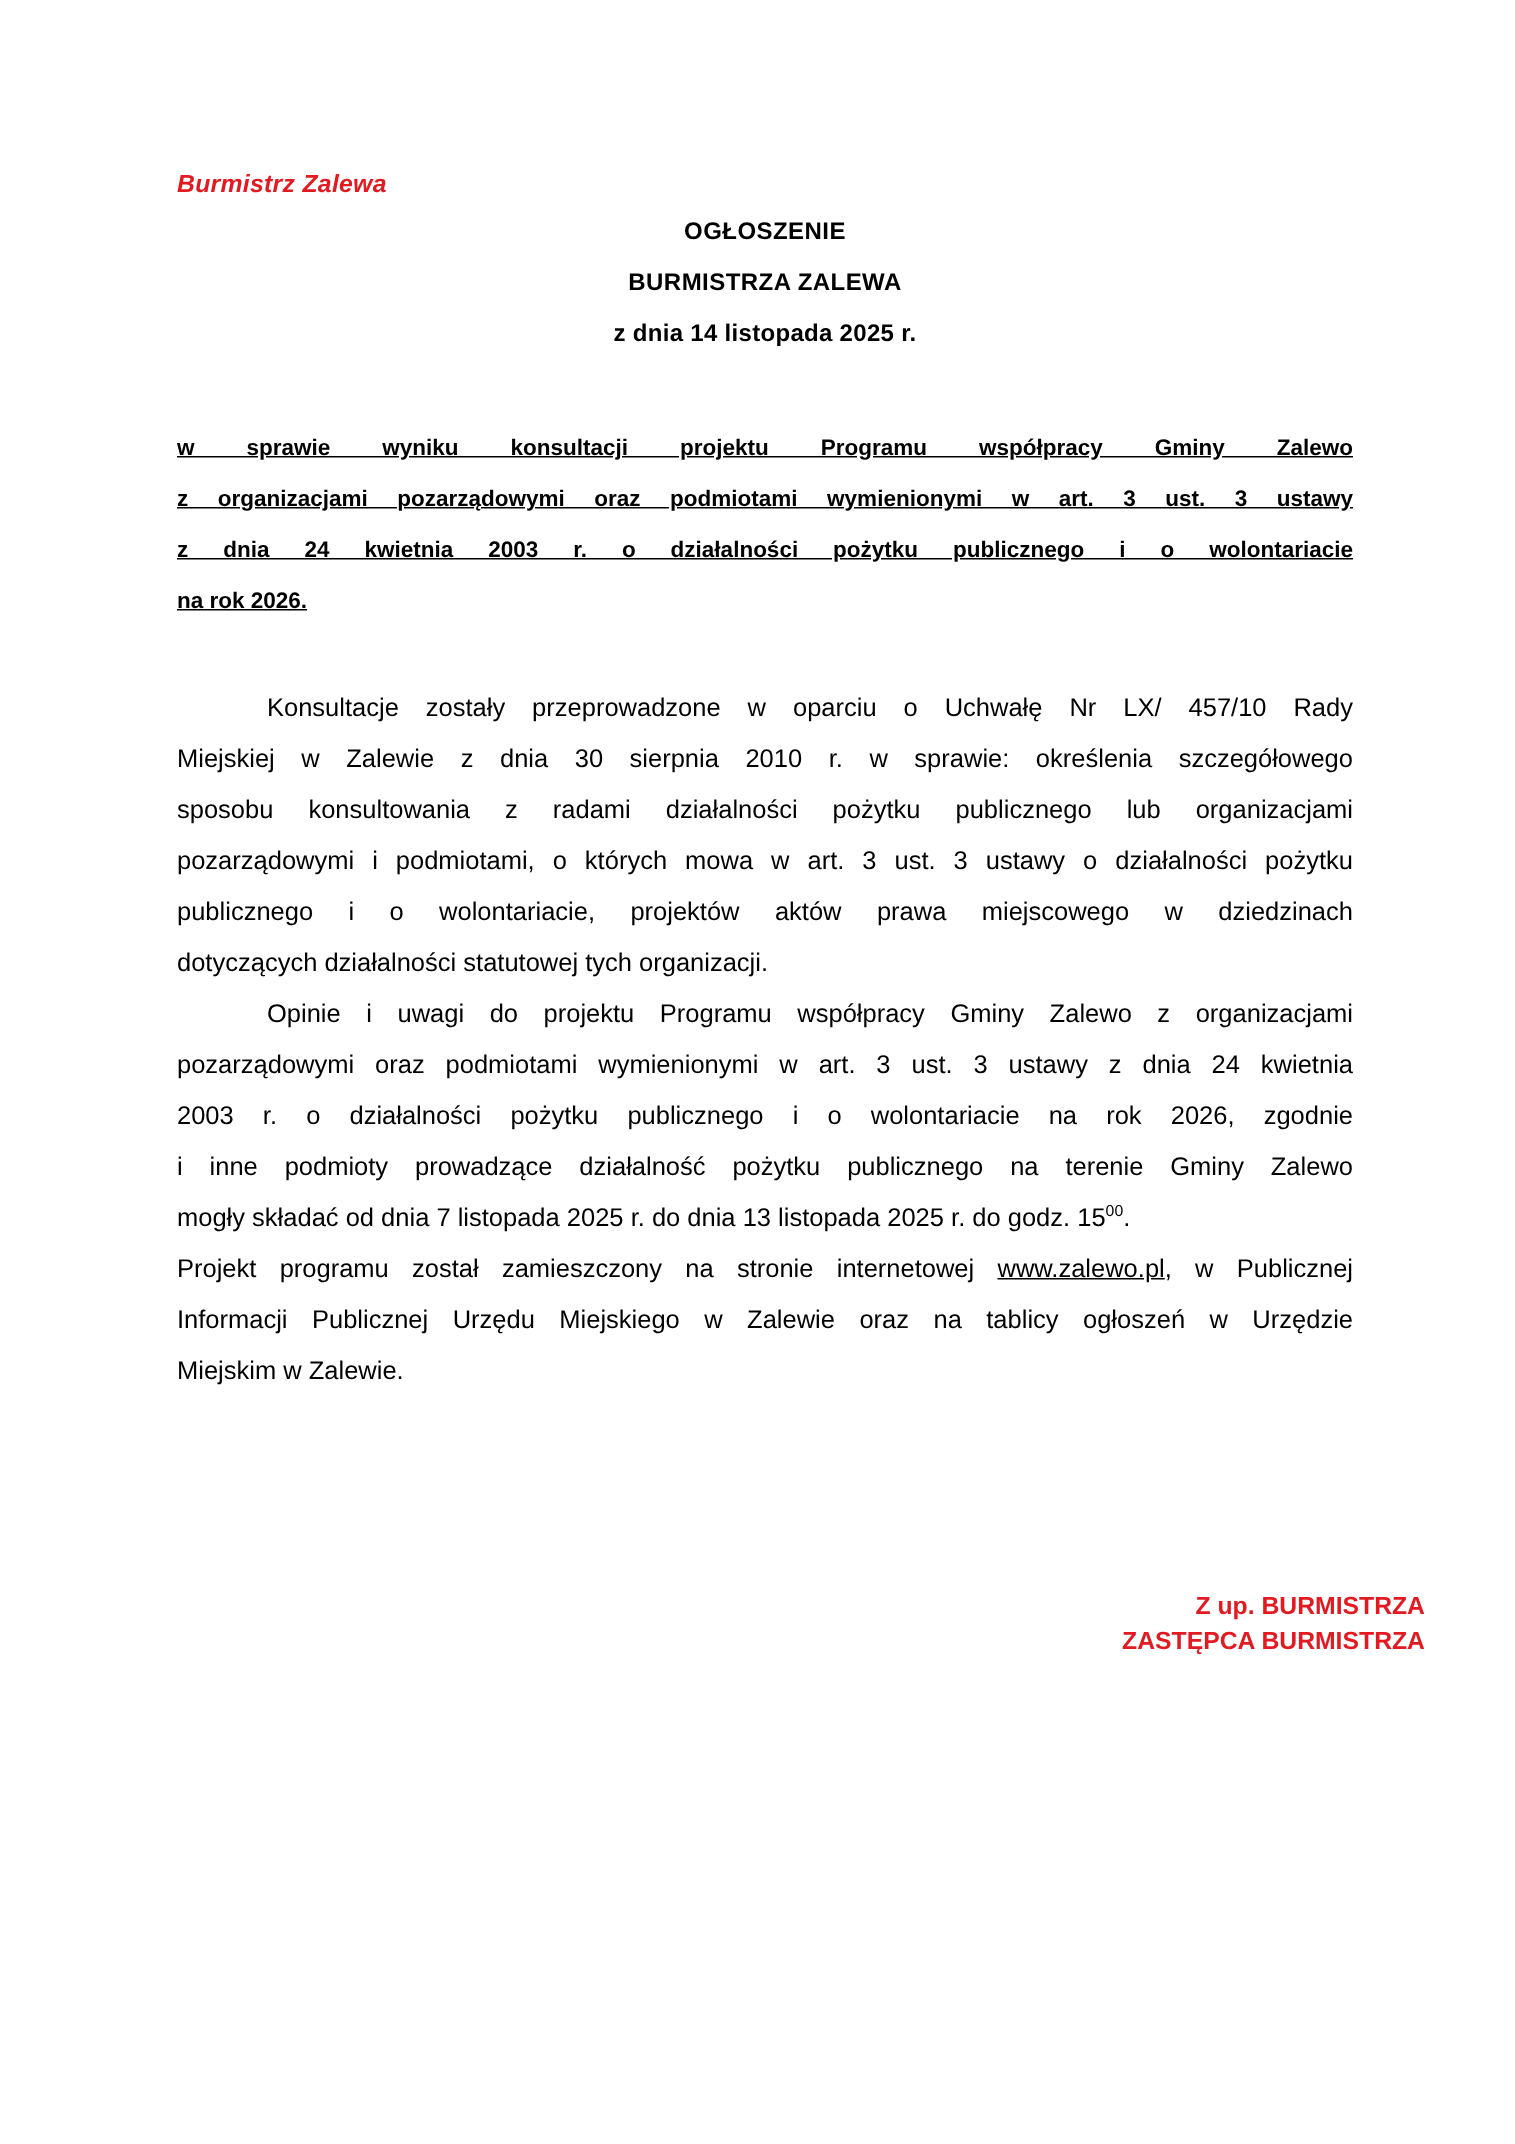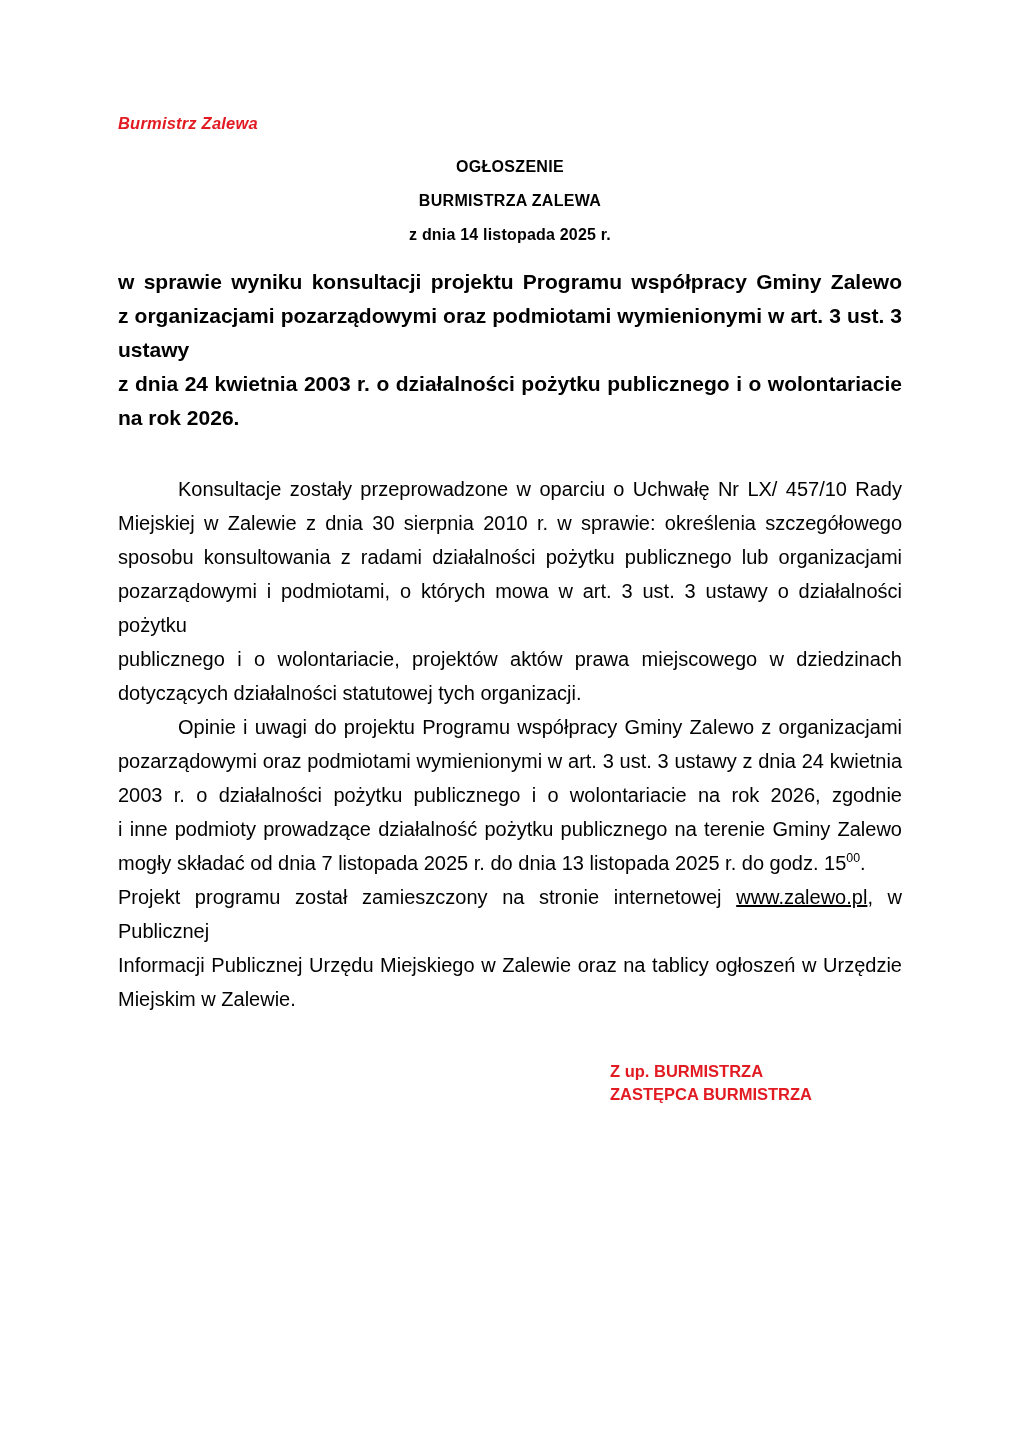--- a/index.html
+++ b/index.html
@@ -35,56 +35,57 @@
     font-style: italic;
     color: #e21b22;
     letter-spacing: 0.2px;
     margin: 0;
     padding-top: 114px;
     line-height: 1.2;
   }
 
   
   .title-block {
-    margin-top: 16px;
+    margin-top: 4px;
     text-align: center;
   }
   .title-line {
     font-size: 16px;
     font-weight: bold;
     line-height: 34px;
     letter-spacing: 0.3px;
   }
   .title-line.subject {
     letter-spacing: 0.2px;
   }
 
   
   .lead {
-    margin-top: 13px;
-    font-size: 21px;
+    margin-top: 42px;
+    font-size: 15px;
     font-weight: bold;
     line-height: 34px;
     text-align: justify;
     text-justify: inter-word;
+    text-decoration: underline;
   }
   .lead .ln {
     display: block;
     text-align: justify;
     text-align-last: justify;
     white-space: normal;
   }
   .lead .ln.last {
     text-align-last: left;
   }
 
   
   .body-block {
     margin-top: 37px;
-    font-size: 20px;
+    font-size: 17px;
     line-height: 34px;
     text-align: justify;
   }
   .body-block p {
     margin: 0;
   }
   .body-block .ln {
     display: block;
     text-align: justify;
     text-align-last: justify;
@@ -103,21 +104,21 @@
     vertical-align: super;
     line-height: 0;
   }
 
   
   .signature {
     position: absolute;
     left: 610px;
     top: 1060px;
     width: 340px;
-    text-align: left;
+    text-align: right;
     color: #e21b22;
     font-weight: bold;
     font-size: 16.5px;
     line-height: 23px;
   }
   .signature .sig-name {
     margin-top: 45px;
   }
 </style>
 </head>

